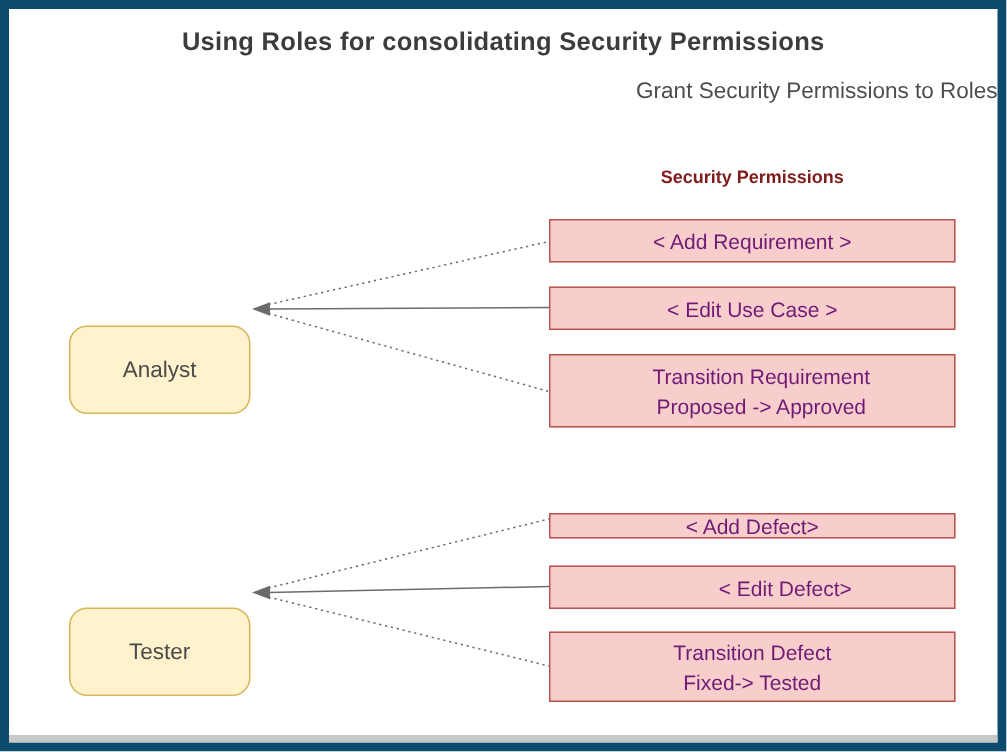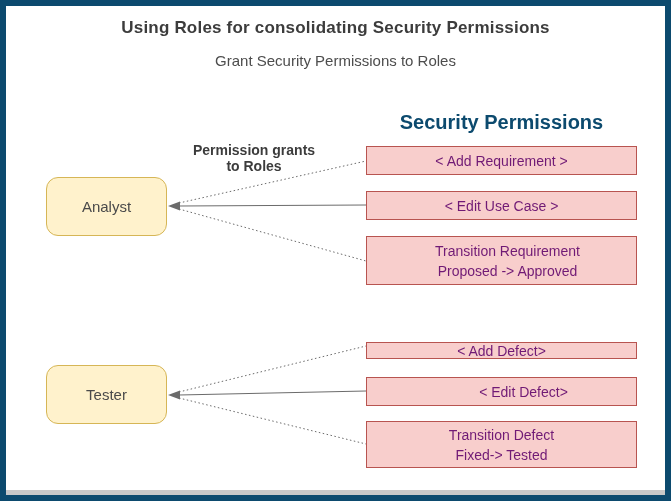--- a/index.html
+++ b/index.html
@@ -34,34 +34,34 @@
     font-size: 17px;
     font-weight: bold;
     color: #3c3c3c;
     letter-spacing: 0.2px;
   }
   .subtitle {
     position: absolute;
     left: 0;
     right: 0;
     top: 46px;
-    text-align: center;
+    text-align: right;
     font-size: 15px;
     font-weight: normal;
     color: #4d4d4d;
   }
   .col-header {
     position: absolute;
     left: 360px;
     width: 271px;
     top: 105px;
     text-align: center;
-    font-size: 20px;
+    font-size: 12px;
     font-weight: bold;
-    color: #0c4a6e;
+    color: #7f1d1d;
   }
   .grants-label {
     position: absolute;
     left: 170px;
     width: 156px;
     top: 136px;
     text-align: center;
     font-size: 14px;
     font-weight: bold;
     color: #3c3c3c;
@@ -74,20 +74,21 @@
     height: 59px;
     background: #FFF2CC;
     border: 1px solid #D6B656;
     border-radius: 12px;
     box-sizing: border-box;
     display: flex;
     align-items: center;
     justify-content: center;
     font-size: 15px;
     color: #4a4a4a;
+    margin-top: 40px;
   }
   .role-analyst { top: 171px; }
   .role-tester  { top: 359px; }
   .perm-box {
     position: absolute;
     left: 360px;
     width: 271px;
     background: #F8CECC;
     border: 1px solid #B85450;
     box-sizing: border-box;
@@ -129,24 +130,20 @@
 
     <line x1="173" y1="386" x2="360" y2="340" stroke="#6b6b6b" stroke-width="1" stroke-dasharray="1.5,2.5"></line>
     <line x1="173" y1="389" x2="360" y2="385" stroke="#6b6b6b" stroke-width="1"></line>
     <line x1="173" y1="392" x2="360" y2="438" stroke="#6b6b6b" stroke-width="1" stroke-dasharray="1.5,2.5"></line>
     <polygon points="162,389 174,384.5 174,393.5" fill="#6b6b6b"></polygon>
   </svg>
 
   <div class="title">Using Roles for consolidating Security Permissions</div>
   <div class="subtitle">Grant Security Permissions to Roles</div>
   <div class="col-header">Security Permissions</div>
-  <div class="grants-label">
-    <div>Permission grants</div>
-    <div>to Roles</div>
-  </div>
 
   <div class="role-node role-analyst">
     <span>Analyst</span>
   </div>
   <div class="role-node role-tester">
     <span>Tester</span>
   </div>
 
   <div class="perm-box perm-1">
     <span>&lt; Add Requirement &gt;</span>

